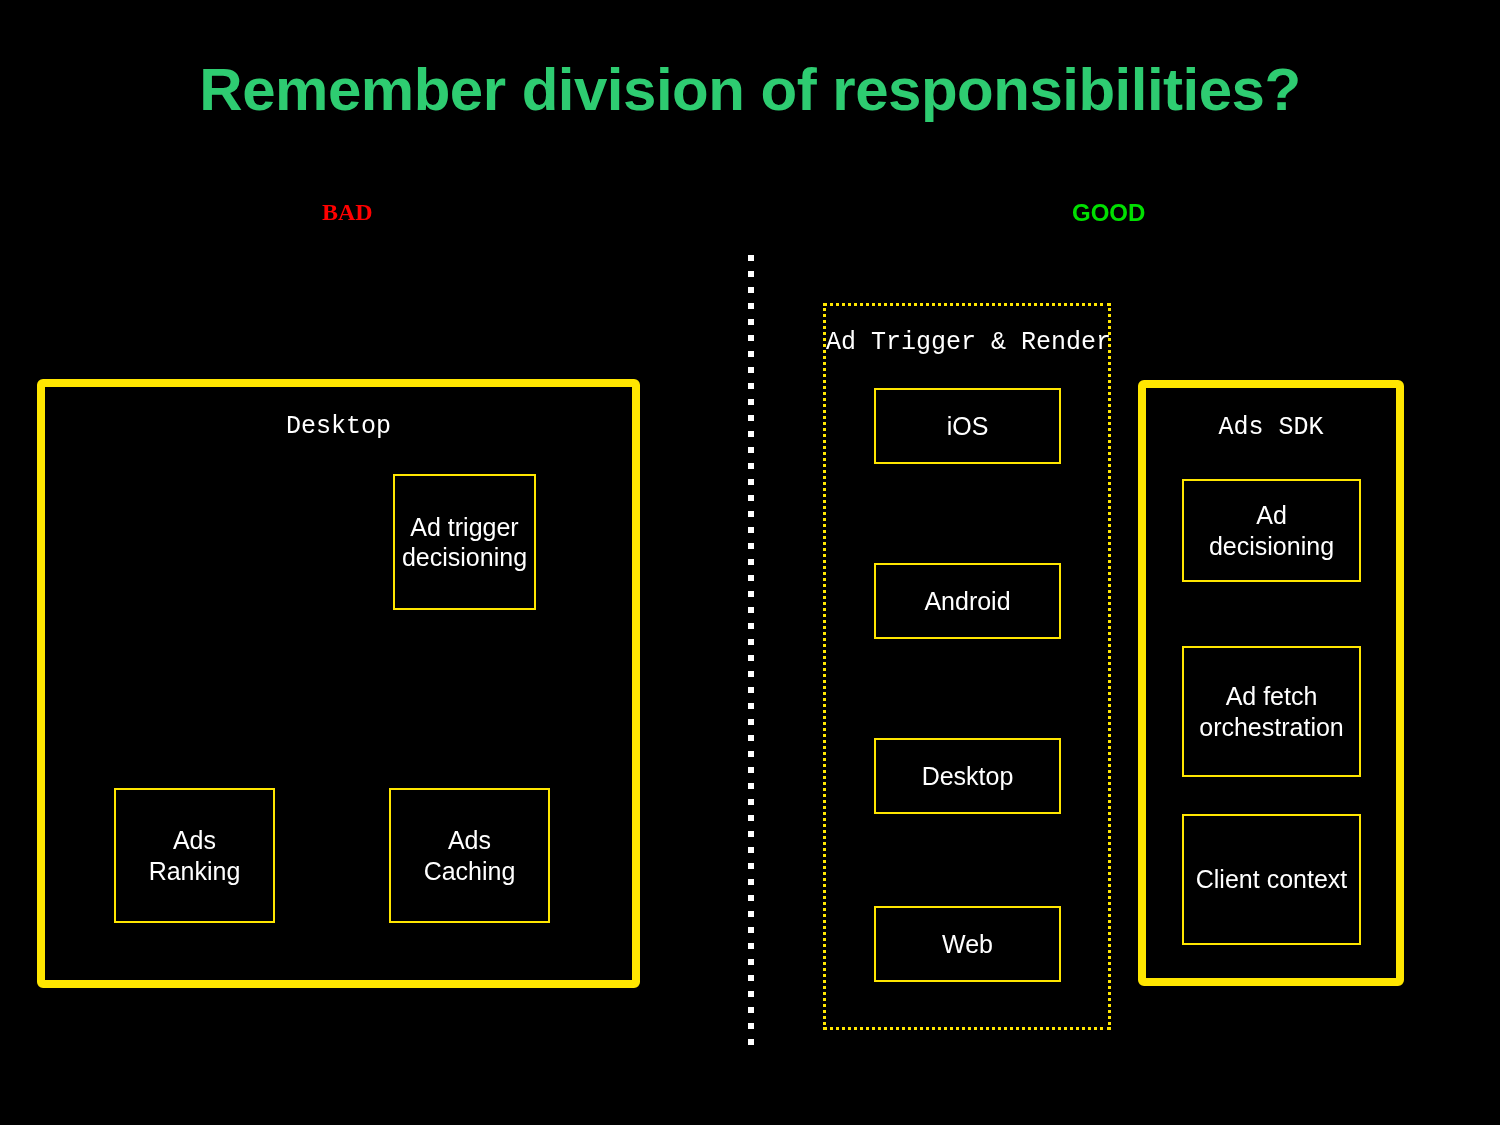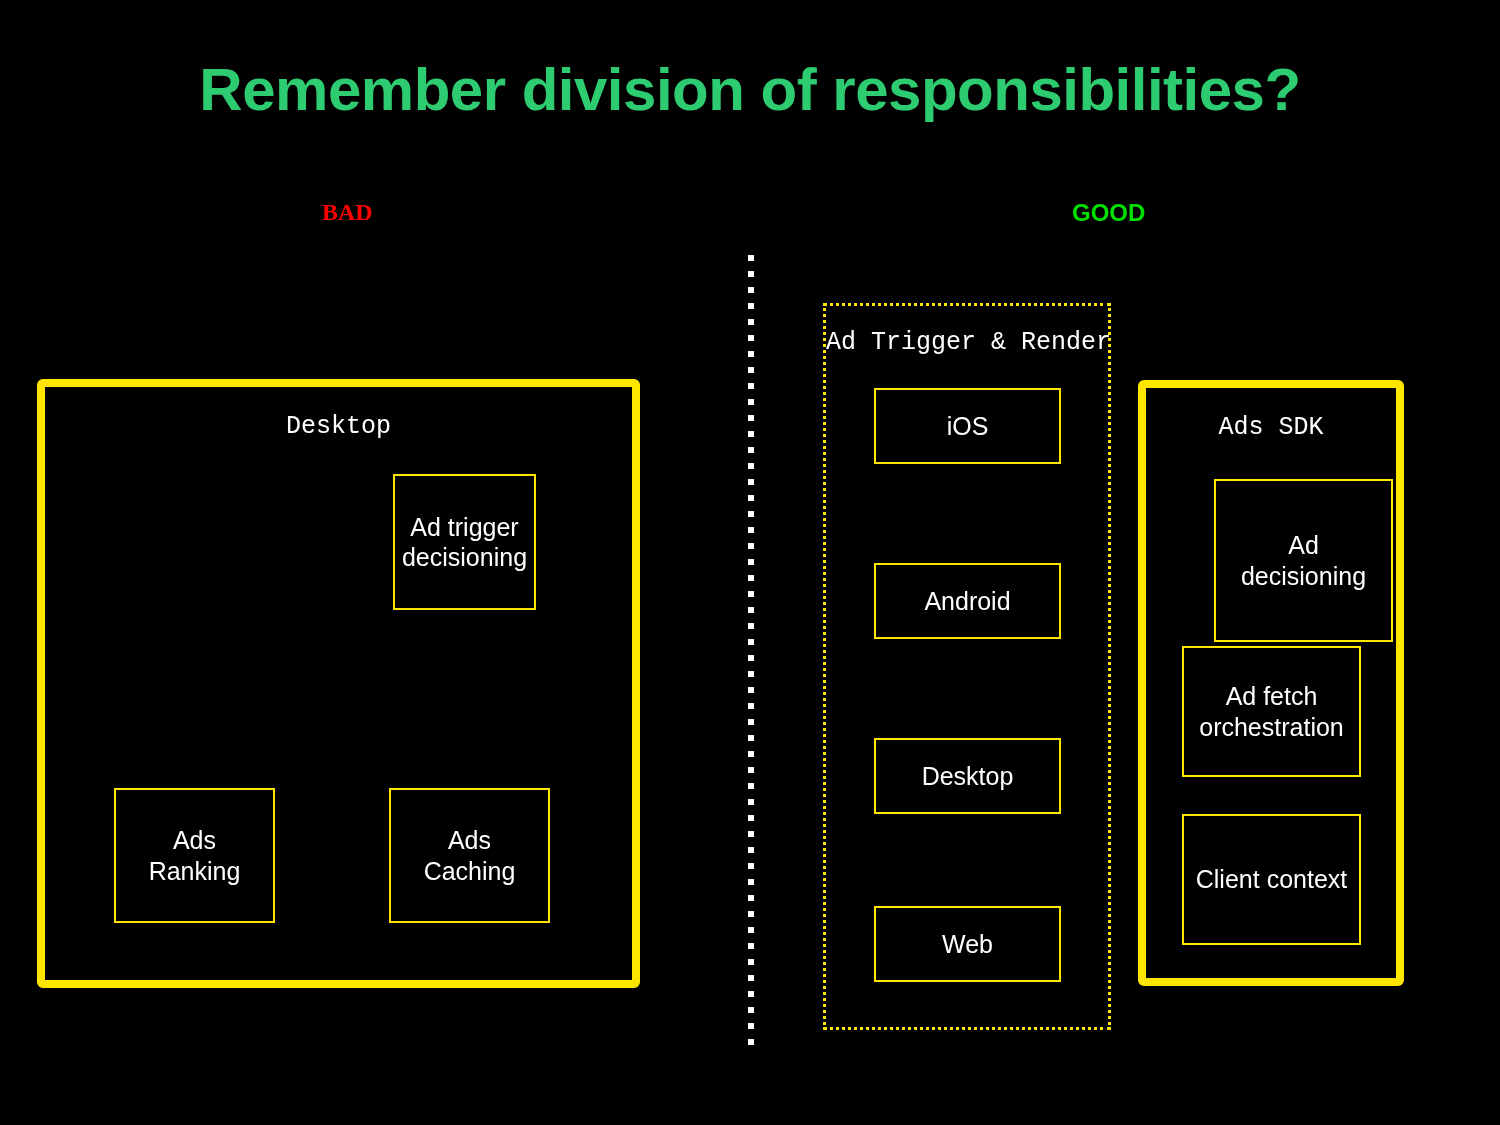--- a/index.html
+++ b/index.html
@@ -108,21 +108,21 @@
   #group-ad-trigger-render { left: 823px; top: 303px; width: 288px; height: 727px; }
   #title-ad-trigger-render { top: 22px; }
   #node-ios      { left: 874px; top: 388px; width: 187px; height: 76px; }
   #node-android  { left: 874px; top: 563px; width: 187px; height: 76px; }
   #node-desktop2 { left: 874px; top: 738px; width: 187px; height: 76px; }
   #node-web      { left: 874px; top: 906px; width: 187px; height: 76px; }
 
   
   #group-ads-sdk { left: 1138px; top: 380px; width: 266px; height: 606px; }
   #title-ads-sdk { top: 25px; }
-  #node-ad-decisioning   { left: 1182px; top: 479px; width: 179px; height: 163px; margin-left: 32px; }
+  #node-ad-decisioning   { left: 1182px; top: 479px; width: 179px; height: 103px; }
   #node-ad-fetch-orch    { left: 1182px; top: 646px; width: 179px; height: 131px; }
   #node-client-context   { left: 1182px; top: 814px; width: 179px; height: 131px; }
 </style>
 </head>
 <body>
 
 <div id="slide">
 
   <div id="slide-title">Remember division of responsibilities?</div>
 

